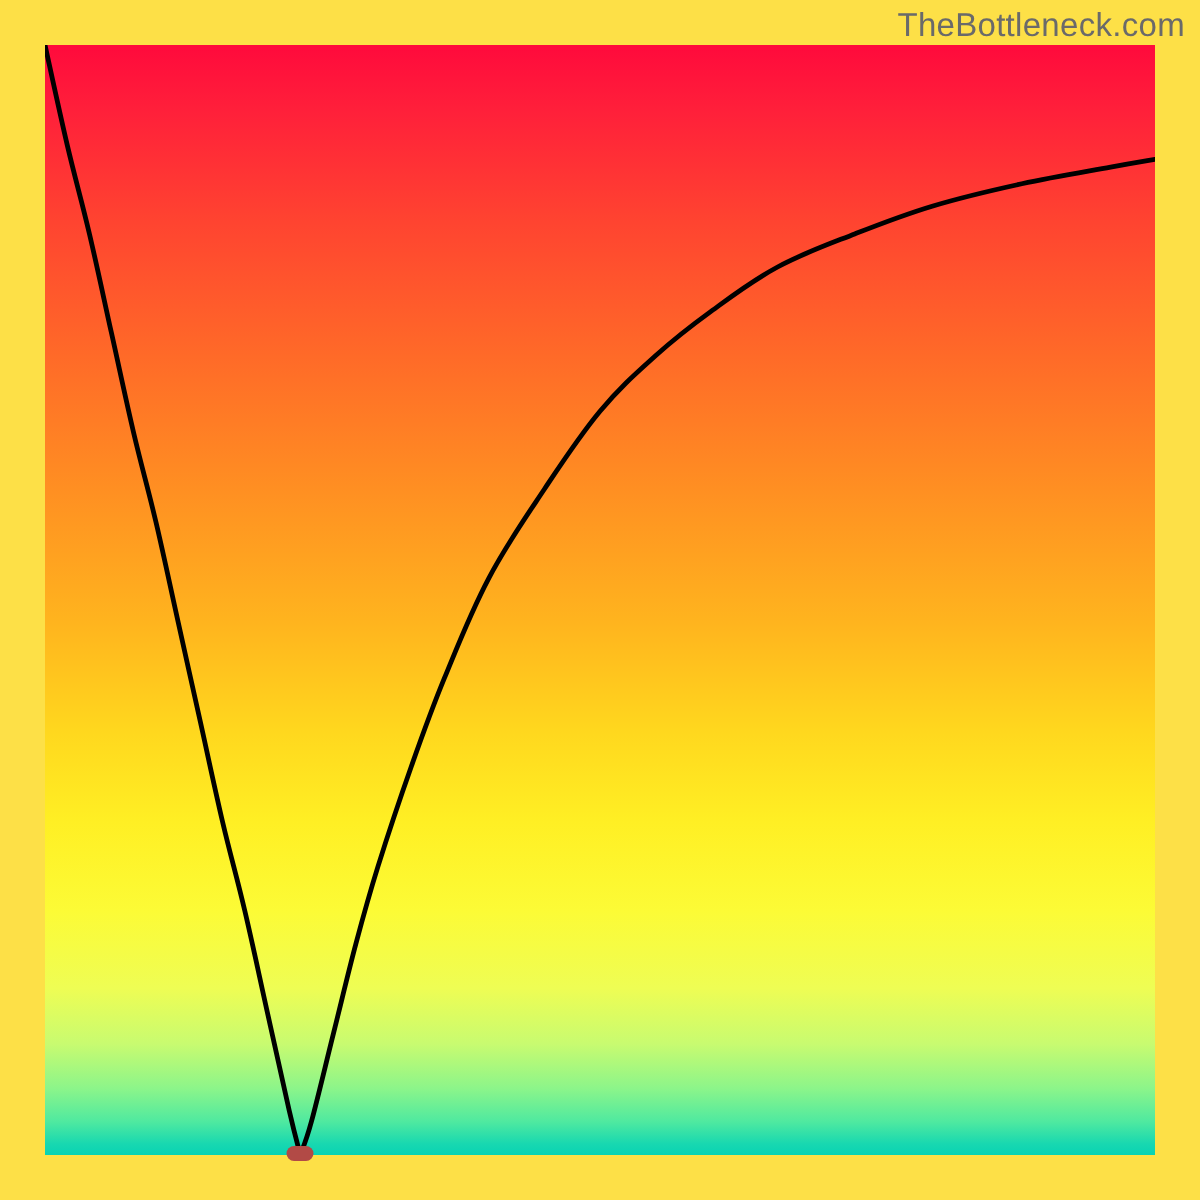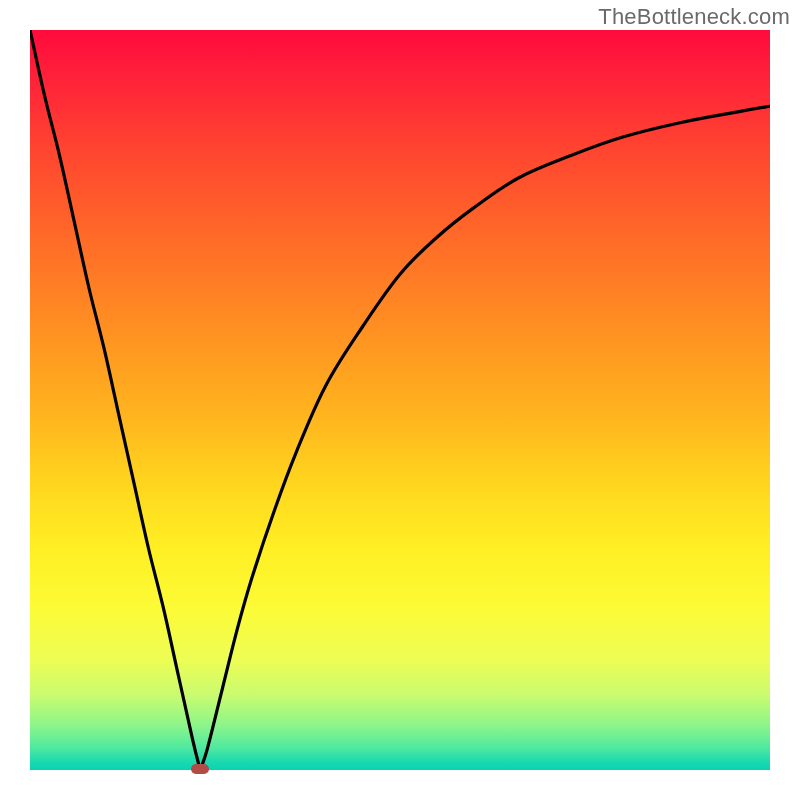--- a/index.html
+++ b/index.html
@@ -10,21 +10,21 @@
     background: #000;
     overflow: hidden;
     font-family: Arial, Helvetica, sans-serif;
   }
   .frame {
     position: absolute;
     left: 0;
     top: 0;
     width: 800px;
     height: 800px;
-    background: #ffffff;
+    background: #fde047;
   }
   .plot {
     position: absolute;
     left: 30px;
     top: 30px;
     width: 740px;
     height: 740px;
     
     background: linear-gradient(to bottom,
       #ff0a3c 0%,

